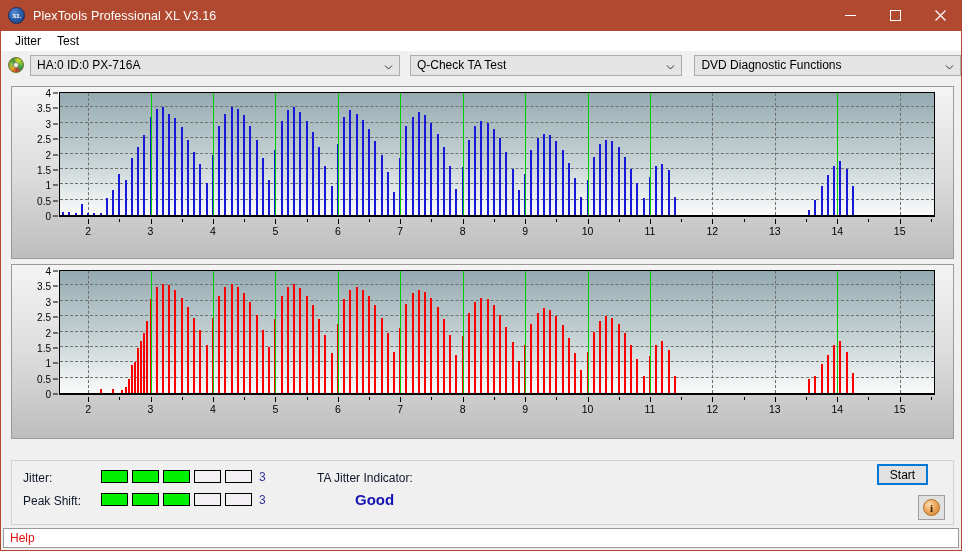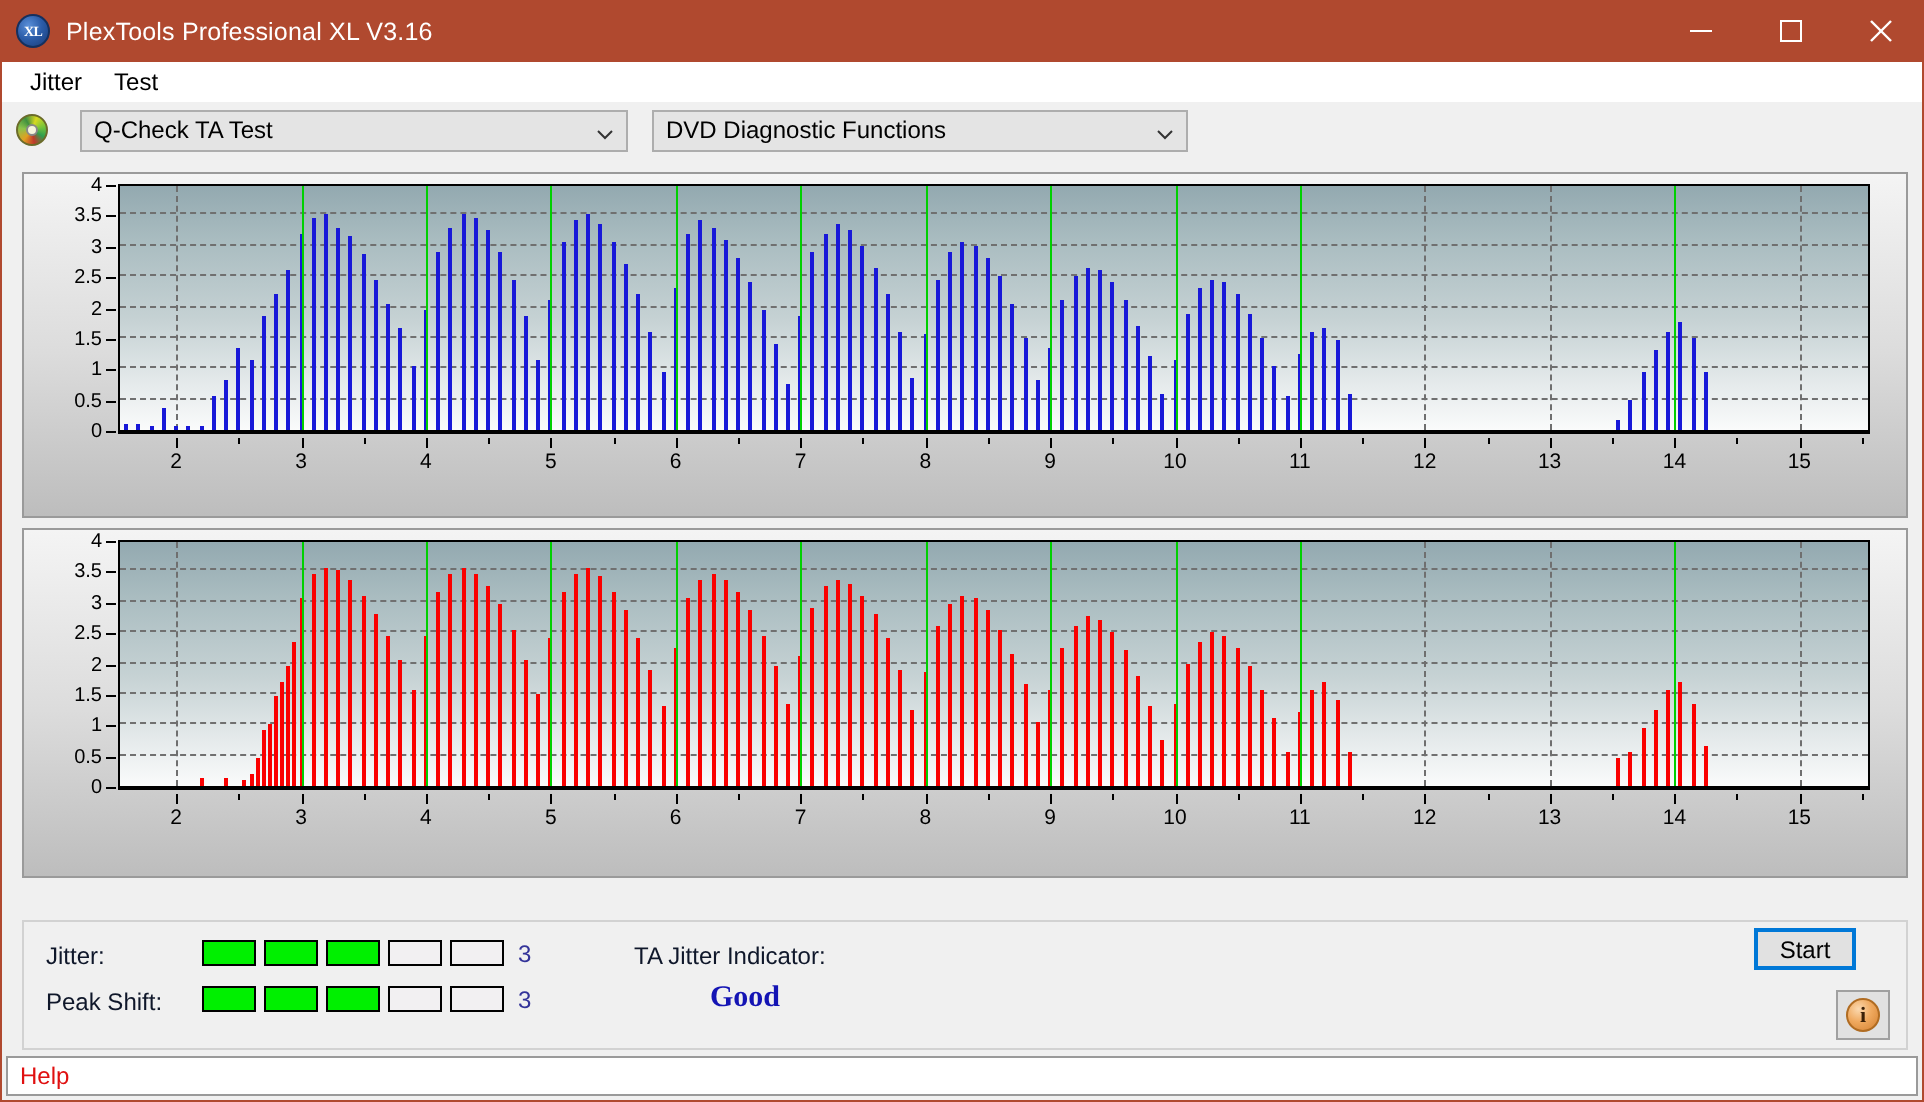--- a/index.html
+++ b/index.html
@@ -214,21 +214,21 @@
     font-size: 12px; color: #333399;
   }
   .val-jitter { left: 247px; top: 9px; }
   .val-peak   { left: 247px; top: 32px; }
 
   .taq-value {
     position: absolute;
     left: 343px; top: 30px;
     font-size: 15px; font-weight: bold;
     color: #1414b4;
-    font-family: Liberation Serif, serif;
+    font-family: Liberation Sans, sans-serif;
   }
 
   .start-btn {
     position: absolute;
     left: 865px; top: 3px;
     width: 51px; height: 21px;
     background: #e1e1e1;
     border: 2px solid #0078d7;
     display: flex; align-items: center; justify-content: center;
     font-size: 12px; color: #000;
@@ -293,20 +293,28 @@
     </div>
   </div>
 
   <div class="menubar">
     <div class="menu-item">Jitter</div>
     <div class="menu-item">Test</div>
   </div>
 
   <div class="toolbar">
     <div class="disc-icon"></div>
+    <div class="combo combo-drive">
+      <span>HA:0 ID:0  PX-716A</span>
+      <span class="chev">
+        <svg width="9" height="9" viewBox="0 0 9 9">
+            <polyline points="1,3 4.5,6.5 8,3" fill="none" stroke="#333" stroke-width="1"></polyline>
+          </svg>
+      </span>
+    </div>
     <div class="combo combo-test">
       <span>Q-Check TA Test</span>
       <span class="chev">
         <svg width="9" height="9" viewBox="0 0 9 9">
             <polyline points="1,3 4.5,6.5 8,3" fill="none" stroke="#333" stroke-width="1"></polyline>
           </svg>
       </span>
     </div>
     <div class="combo combo-func">
       <span>DVD Diagnostic Functions</span>

